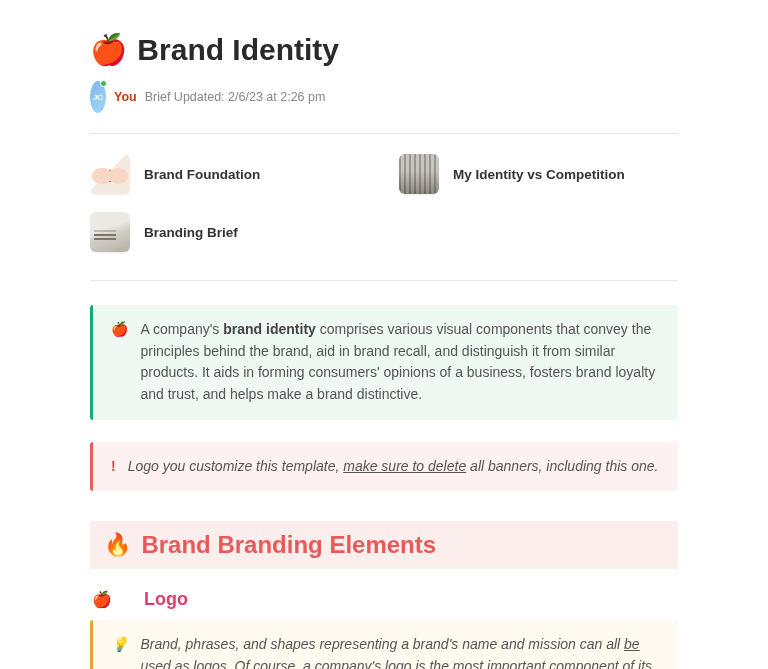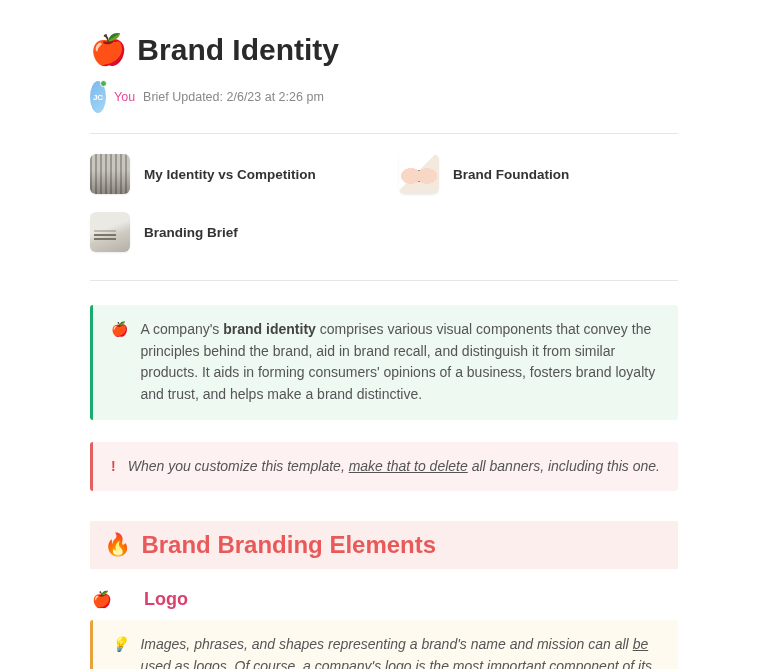--- a/index.html
+++ b/index.html
@@ -42,21 +42,21 @@
     border-radius: 50%;
     background: linear-gradient(135deg,#7bb8ef,#a5d8f5);
     display:inline-flex;align-items:center;justify-content:center;
     font-size:8px;color:#fff;font-weight:700;
     position:relative;
   }
   .avatar::after{
     content:"";position:absolute;top:-1px;right:-1px;width:5px;height:5px;
     background:#4caf50;border:1px solid #fff;border-radius:50%;
   }
-  .meta-author { color:#ec4899; font-weight:400; }
+  .meta-author { color:#c2410c; font-weight:700; }
   .meta-updated { color:#888; }
 
   .nav-grid {
     display: grid;
     grid-template-columns: 1fr 1fr;
     column-gap: 30px;
     row-gap: 18px;
     padding-bottom: 28px;
     border-bottom: 1px solid #e6e6e6;
     margin-bottom: 24px;
@@ -169,57 +169,57 @@
     <span class="avatar">JC</span>
     <span class="meta-author">You</span>
     <span class="meta-updated">
       <span>Brief Updated:</span>
       <span>2/6/23 at 2:26 pm</span>
     </span>
   </div>
 
   <div class="nav-grid">
     <a class="nav-item">
+      <span class="nav-thumb thumb-foundation"></span>
+      <span class="nav-label">Brand Foundation</span>
+    </a>
+    <a class="nav-item">
       <span class="nav-thumb thumb-competition"></span>
       <span class="nav-label">My Identity vs Competition</span>
-    </a>
-    <a class="nav-item">
-      <span class="nav-thumb thumb-foundation"></span>
-      <span class="nav-label">Brand Foundation</span>
     </a>
     <a class="nav-item">
       <span class="nav-thumb thumb-brief"></span>
       <span class="nav-label">Branding Brief</span>
     </a>
   </div>
 
   <div class="callout callout-green">
     <span class="callout-icon">🍎</span>
     <div>
       <span>A company's </span><span class="bold">brand identity</span><span> comprises various visual components that convey the principles behind the brand, aid in brand recall, and distinguish it from similar products. It aids in forming consumers' opinions of a business, fosters brand loyalty and trust, and helps make a brand distinctive.</span>
     </div>
   </div>
 
   <div class="callout callout-red">
     <span class="callout-icon">!</span>
     <div>
-      <span>When you customize this template, </span><span class="underline">make that to delete</span><span> all banners, including this one.</span>
+      <span>Logo you customize this template, </span><span class="underline">make sure to delete</span><span> all banners, including this one.</span>
     </div>
   </div>
 
   <div class="section-hdr">
     <span class="emoji">🔥</span>
     <span class="text">Brand Branding Elements</span>
   </div>
 
   <div class="sub-hdr">
     <span class="emoji">🍎</span>
     <span class="text">Logo</span>
   </div>
 
   <div class="callout callout-amber">
     <span class="callout-icon">💡</span>
     <div>
-      <span>Images, phrases, and shapes representing a brand's name and mission can all </span><span class="underline">be used</span><span> as logos. Of course, a company's logo is the most important component of its identification because</span>
+      <span>Brand, phrases, and shapes representing a brand's name and mission can all </span><span class="underline">be used</span><span> as logos. Of course, a company's logo is the most important component of its identification because</span>
     </div>
   </div>
 
 </div>
 
 </body></html>

